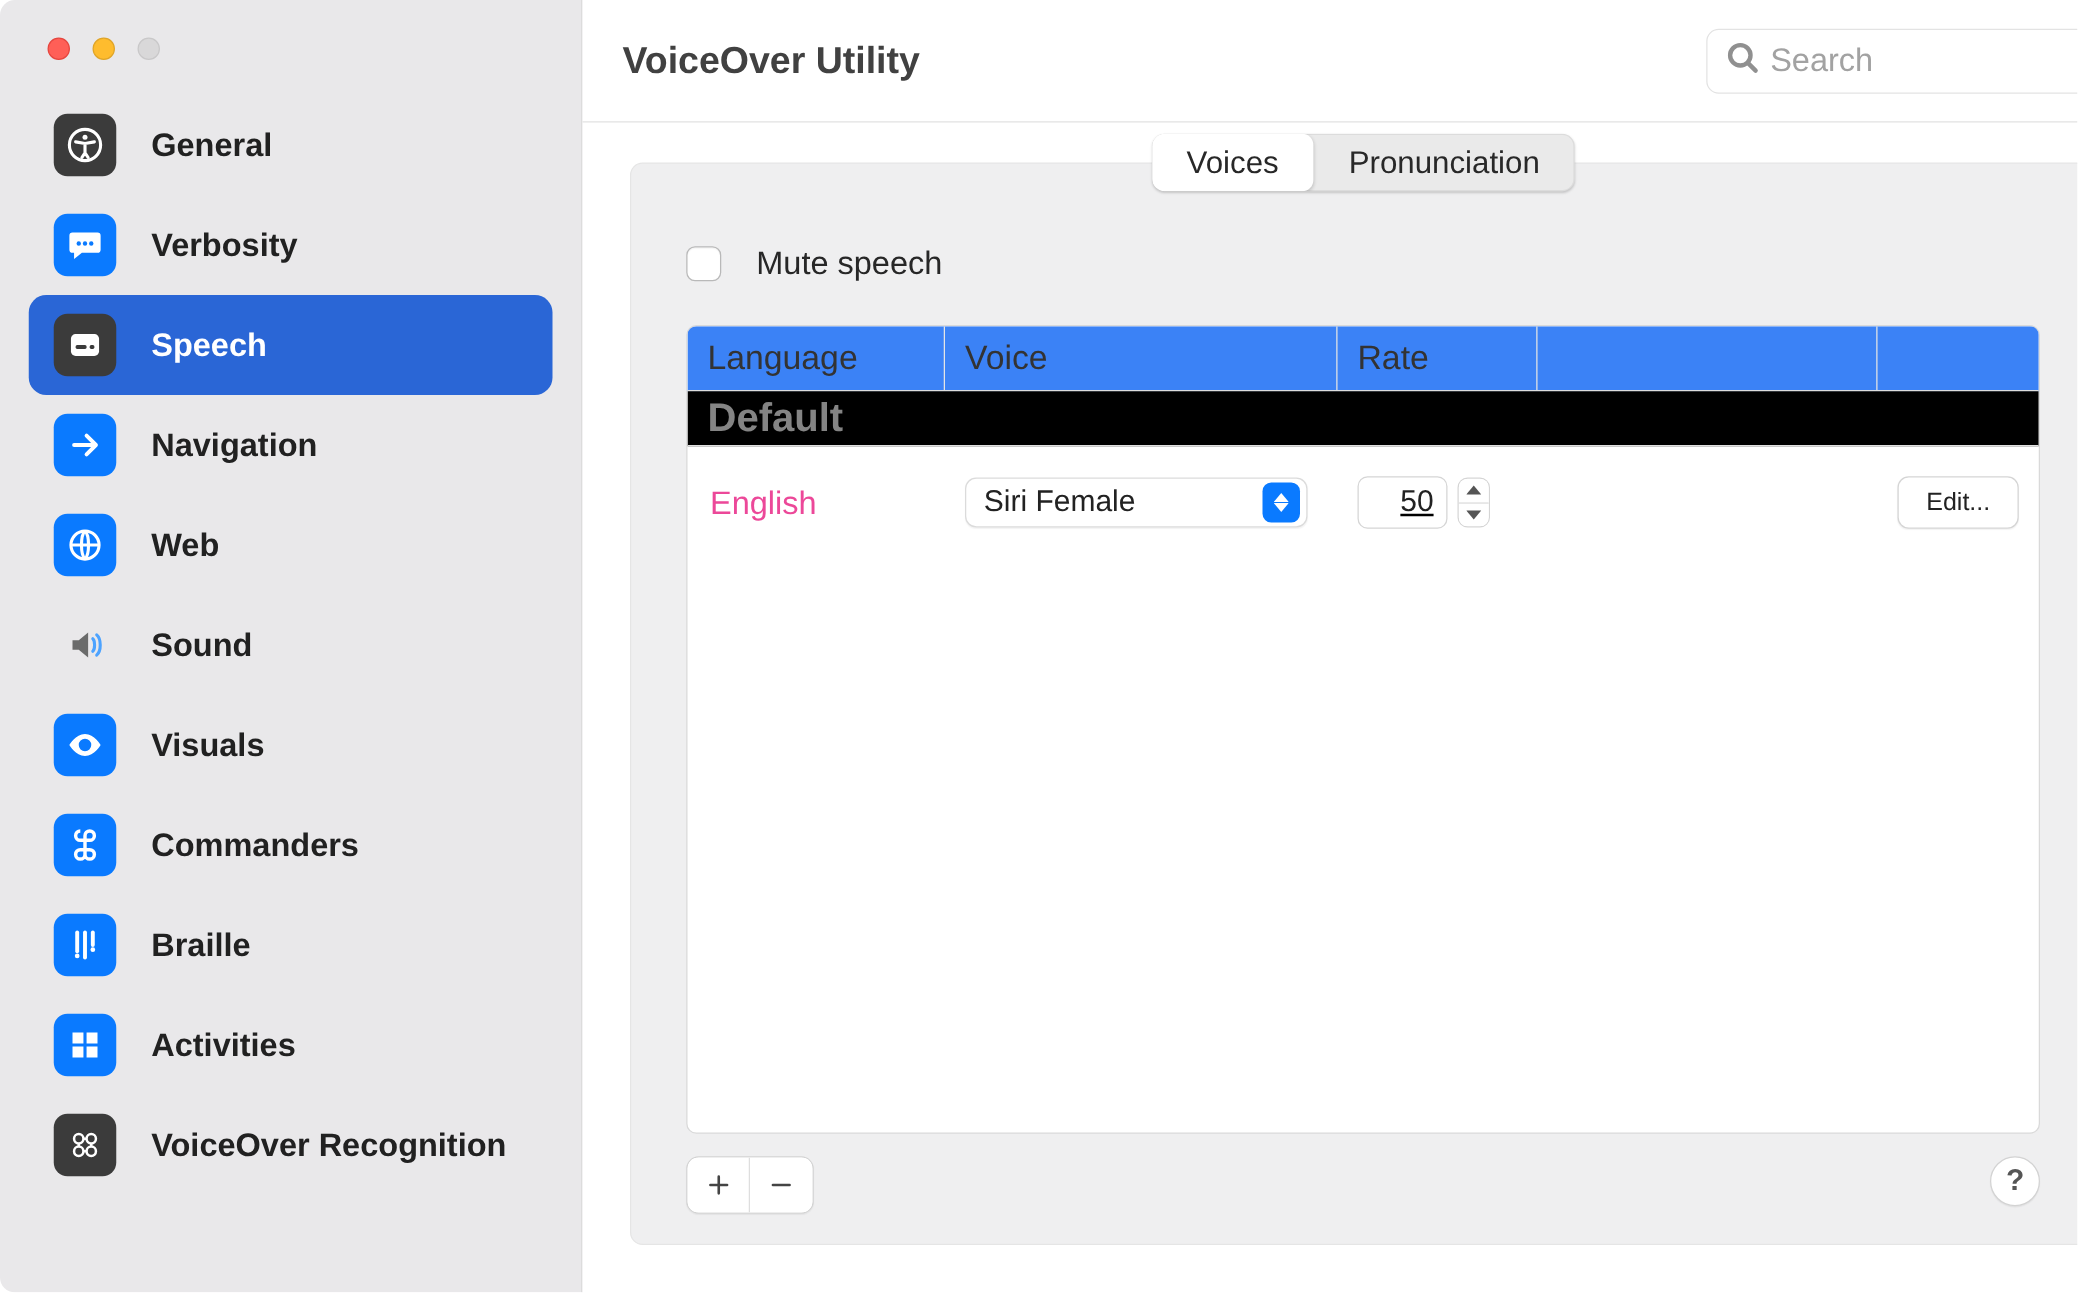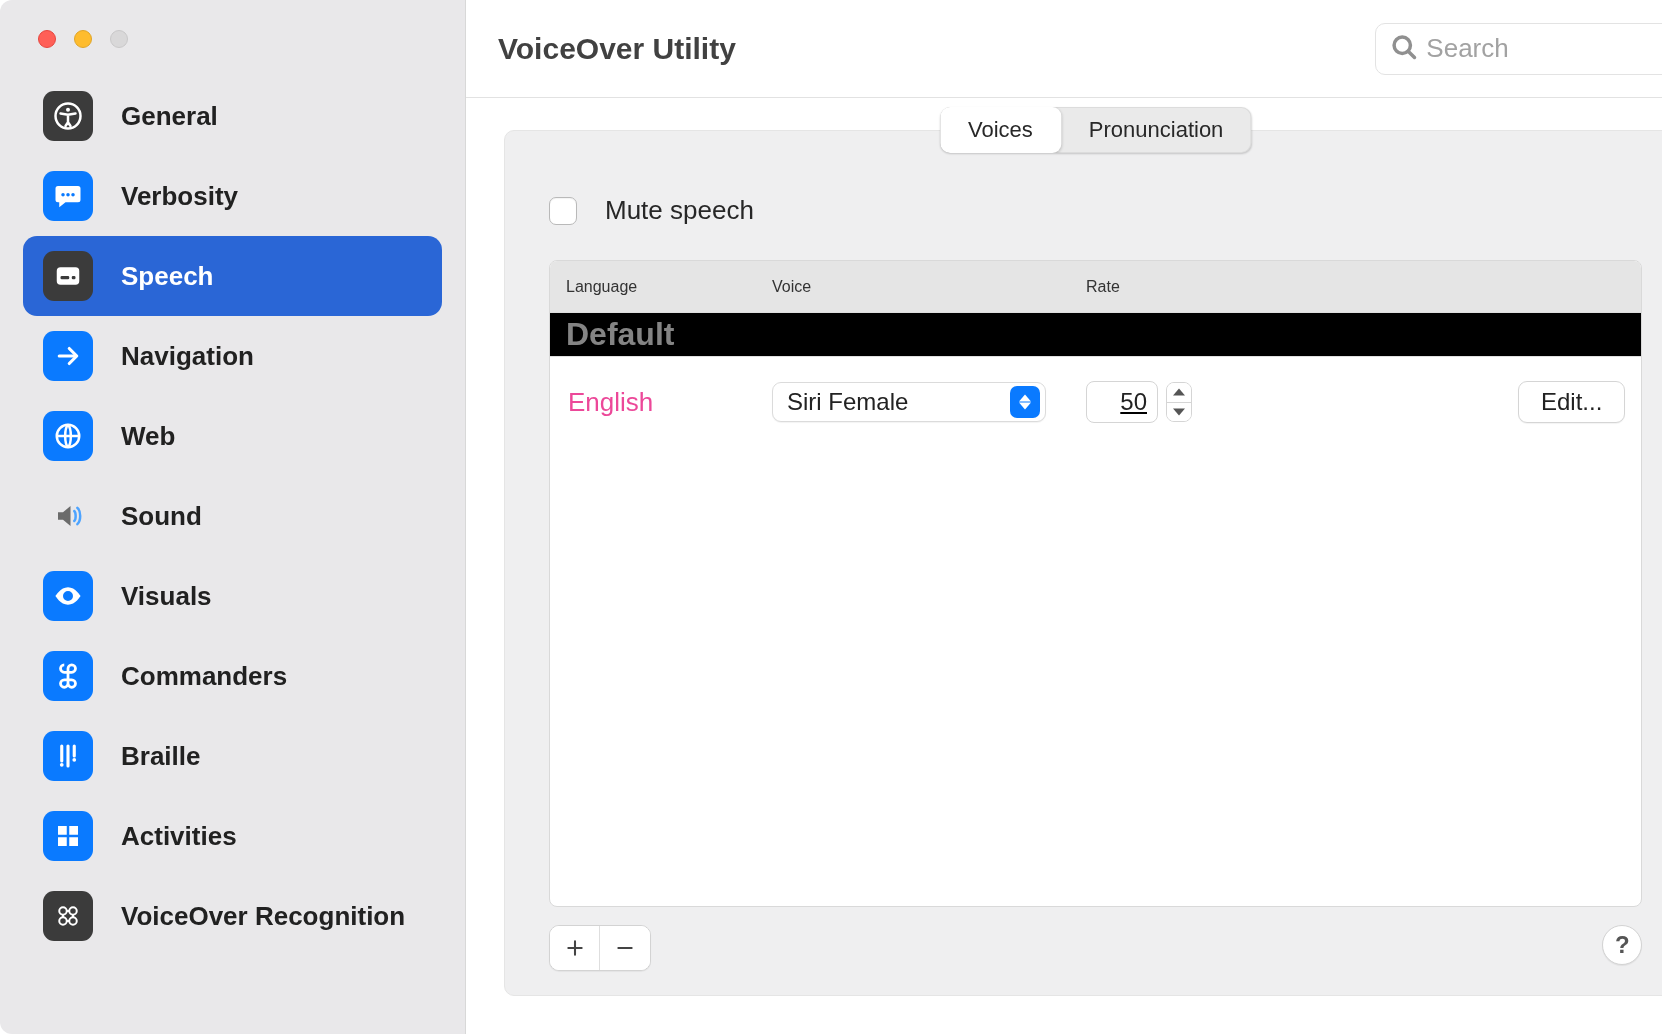--- a/index.html
+++ b/index.html
@@ -154,21 +154,21 @@
       background: #eaeaea;
       border-radius: 10px;
       box-shadow: 0 1px 2px rgba(0,0,0,0.18), inset 0 0 0 1px rgba(0,0,0,0.06);
       height: 46px;
       overflow: hidden;
     }
     .seg-tab {
       padding: 0 28px;
       display: flex;
       align-items: center;
-      font-size: 22px;
+      font-size: 25px;
       color: #282828;
       cursor: pointer;
     }
     .seg-tab.active {
       background: #fff;
       border-radius: 9px;
       box-shadow: 0 1px 3px rgba(0,0,0,0.18);
     }
 
     .mute-row {
@@ -195,23 +195,23 @@
       border: 1.5px solid #d9d9d9;
       border-radius: 8px;
       display: flex;
       flex-direction: column;
       overflow: hidden;
     }
     .table-header {
       display: flex;
       height: 52px;
       border-bottom: 1.5px solid #dedede;
-      background: #e5e5e5;
+      background: #3b82f6;
       color: #333;
-      font-size: 16px;
+      font-size: 27px;
     }
     .th {
       display: flex;
       align-items: center;
       padding: 0 16px;
       border-right: 1.5px solid #e5e5e5;
     }
     .th:last-child { border-right: none; }
     .col-lang  { width: 206px; flex-shrink: 0; }
     .col-voice { width: 314px; flex-shrink: 0; }
@@ -310,21 +310,21 @@
     }
     .stepper-btns button:first-child { border-bottom: 1px solid #d5d5d5; }
     .stepper-btns svg { width: 12px; height: 8px; display:block; }
 
     .push-button {
       height: 42px;
       padding: 0 22px;
       background: #fff;
       border: 1.5px solid #d5d5d5;
       border-radius: 9px;
-      font-size: 24px;
+      font-size: 20px;
       color: #222;
       cursor: pointer;
       box-shadow: 0 1px 1px rgba(0,0,0,0.05);
     }
 
     .footer-controls {
       display: flex;
       justify-content: space-between;
       margin-top: 18px;
     }

